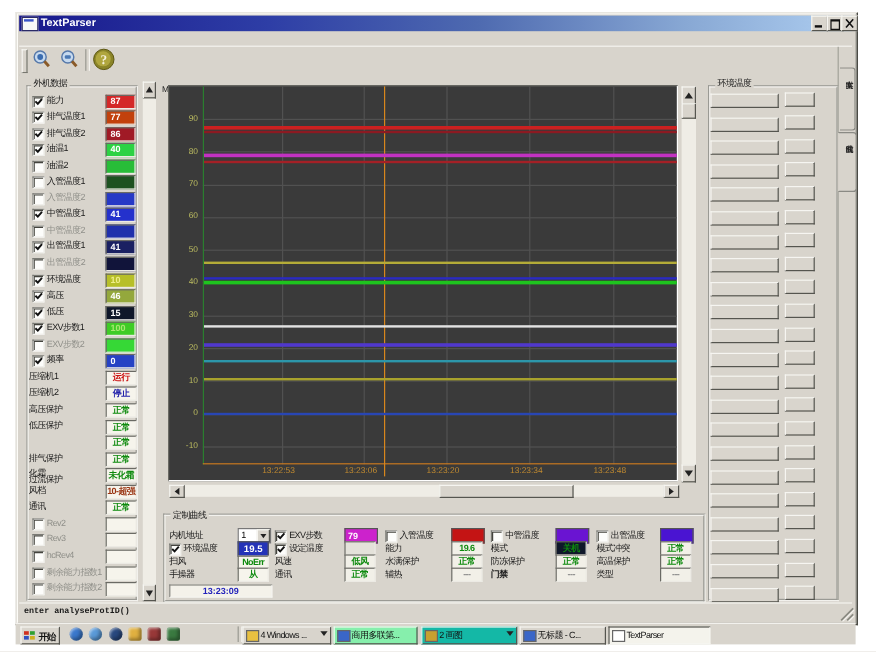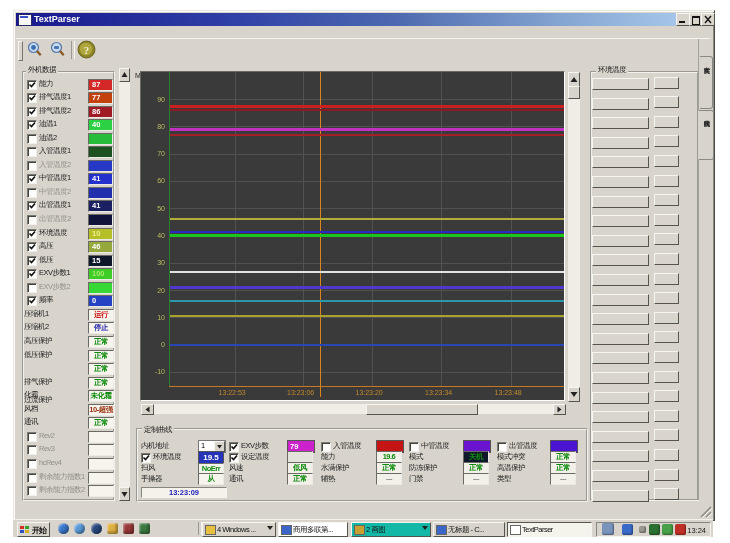--- a/index.html
+++ b/index.html
@@ -382,34 +382,37 @@
 <div class="abs lbl" style="left:305px;top:402.1px;">水满保护</div>
 <div class="abs lbl" style="left:305px;top:413.4px;">辅热</div>
 <div class="abs" style="left:360px;top:378.5px;width:24px;height:11px;background:#c41414;border:1px solid #555;color:;font-size:7.5px;font-weight:bold;padding-left:2px;line-height:11px;"></div>
 <div class="tbox" style="left:360px;top:389.8px;background:#f2f0e8;color:#0e8a0e;">19.6</div>
 <div class="tbox" style="left:360px;top:401.1px;background:#f2f0e8;color:#0e8a0e;">正常</div>
 <div class="tbox" style="left:360px;top:412.4px;background:#f2f0e8;color:#888;">---</div>
 <div class="cb" style="left:393px;top:380.5px;"></div>
 <div class="abs lbl" style="left:405px;top:379.5px;">中管温度</div>
 <div class="abs lbl" style="left:393px;top:390.8px;">模式</div>
 <div class="abs lbl" style="left:393px;top:402.1px;">防冻保护</div>
-<div class="abs lbl" style="left:393px;top:413.4px;">门禁</div>
+<div class="abs lbl" style="left:393px;top:413.4px;font-weight:bold;">门禁</div>
 <div class="abs" style="left:447px;top:378.5px;width:24px;height:11px;background:#6a14d2;border:1px solid #555;color:;font-size:7.5px;font-weight:bold;padding-left:2px;line-height:11px;"></div>
 <div class="tbox" style="left:447px;top:389.8px;background:#0f172a;color:#0e8a0e;">关机</div>
 <div class="tbox" style="left:447px;top:401.1px;background:#f2f0e8;color:#0e8a0e;">正常</div>
 <div class="tbox" style="left:447px;top:412.4px;background:#f2f0e8;color:#888;">---</div>
 <div class="cb" style="left:481px;top:380.5px;"></div>
 <div class="abs lbl" style="left:493px;top:379.5px;">出管温度</div>
 <div class="abs lbl" style="left:481px;top:390.8px;">模式冲突</div>
 <div class="abs lbl" style="left:481px;top:402.1px;">高温保护</div>
 <div class="abs lbl" style="left:481px;top:413.4px;">类型</div>
 <div class="abs" style="left:534px;top:378.5px;width:24px;height:11px;background:#4a14d2;border:1px solid #555;color:;font-size:7.5px;font-weight:bold;padding-left:2px;line-height:11px;"></div>
 <div class="tbox" style="left:534px;top:389.8px;background:#f2f0e8;color:#0e8a0e;">正常</div>
 <div class="tbox" style="left:534px;top:401.1px;background:#f2f0e8;color:#0e8a0e;">正常</div>
 <div class="tbox" style="left:534px;top:412.4px;background:#f2f0e8;color:#888;">---</div>
+</div>
+<div class="abs" style="left:2px;top:491px;width:694px;height:15px;background:#d8d4cc;border-top:1px solid #f4f3ef;">
+<div class="abs" style="left:4px;top:3px;font-family:'Liberation Mono',monospace;font-size:7px;font-weight:bold;color:#1a1a1a;">enter analyseProtID()</div>
 </div>
 <div class="abs" style="right:2px;bottom:2px;width:14px;height:14px;"><svg width="14" height="14">
         <path d="M13 3 L3 13" stroke="#8a8a82" stroke-width="1.5"></path>
         <path d="M14 4 L4 14" stroke="#f6f5f1" stroke-width="1"></path>
         <path d="M13 8 L8 13" stroke="#8a8a82" stroke-width="1.5"></path>
         <path d="M14 9 L9 14" stroke="#f6f5f1" stroke-width="1"></path>
       </svg></div>
 </div>
 <div class="abs" style="left:13px;top:519px;width:700px;height:17px;background:#d8d4cc;border-top:1px solid #f2f1ed;">
 <div class="abs btn3" style="left:4px;top:2px;width:31px;height:13px;">
@@ -426,38 +429,29 @@
 <div class="abs" style="left:78px;top:3px;width:11px;height:11px;border-radius:50%;background:#28487e;box-shadow:inset -2px -2px 3px rgba(0,0,0,.35), inset 1px 1px 2px rgba(255,255,255,.5);"></div>
 <div class="abs" style="left:94px;top:3px;width:11px;height:11px;border-radius:2px;background:#e0b040;box-shadow:inset -2px -2px 3px rgba(0,0,0,.35), inset 1px 1px 2px rgba(255,255,255,.5);"></div>
 <div class="abs" style="left:110px;top:3px;width:11px;height:11px;border-radius:2px;background:#983838;box-shadow:inset -2px -2px 3px rgba(0,0,0,.35), inset 1px 1px 2px rgba(255,255,255,.5);"></div>
 <div class="abs" style="left:126px;top:3px;width:11px;height:11px;border-radius:2px;background:#3a7a40;box-shadow:inset -2px -2px 3px rgba(0,0,0,.35), inset 1px 1px 2px rgba(255,255,255,.5);"></div>
 <div class="abs" style="left:185px;top:2px;width:2px;height:13px;border-left:1px solid #9a9a92;border-right:1px solid #f4f3ef;"></div>
 <div class="abs" style="left:189px;top:2px;width:72px;height:13px;background:#d8d4cc;border:1px solid;border-color:#f6f5f1 #55554f #55554f #f6f5f1;">
 <div class="abs" style="left:2px;top:2px;width:9px;height:8px;background:#e8c040;border:1px solid #666;"></div>
 <div class="abs" style="left:14px;top:2px;font-size:7.5px;color:#111;white-space:nowrap;letter-spacing:-0.5px;">4 Windows ...</div>
 <div class="abs" style="right:2px;top:3px;width:0;height:0;border-left:3px solid transparent;border-right:3px solid transparent;border-top:4px solid #222;"></div>
 </div>
-<div class="abs" style="left:265px;top:2px;width:68px;height:13px;background:#ffffff;border:1px solid;border-color:#f6f5f1 #55554f #55554f #f6f5f1;">
+<div class="abs" style="left:265px;top:2px;width:68px;height:13px;background:#86efac;border:1px solid;border-color:#f6f5f1 #55554f #55554f #f6f5f1;">
 <div class="abs" style="left:2px;top:2px;width:9px;height:8px;background:#3a66c8;border:1px solid #666;"></div>
 <div class="abs" style="left:14px;top:2px;font-size:7.5px;color:#111;white-space:nowrap;letter-spacing:-0.5px;">商用多联第...</div>
 </div>
 <div class="abs" style="left:338px;top:2px;width:78px;height:13px;background:#14b8a6;border:1px solid;border-color:#f6f5f1 #55554f #55554f #f6f5f1;">
 <div class="abs" style="left:2px;top:2px;width:9px;height:8px;background:#c8a030;border:1px solid #666;"></div>
 <div class="abs" style="left:14px;top:2px;font-size:7.5px;color:#111;white-space:nowrap;letter-spacing:-0.5px;">2 画图</div>
 <div class="abs" style="right:2px;top:3px;width:0;height:0;border-left:3px solid transparent;border-right:3px solid transparent;border-top:4px solid #222;"></div>
 </div>
 <div class="abs" style="left:420px;top:2px;width:70px;height:13px;background:#d8d4cc;border:1px solid;border-color:#f6f5f1 #55554f #55554f #f6f5f1;">
 <div class="abs" style="left:2px;top:2px;width:9px;height:8px;background:#3a66c8;border:1px solid #666;"></div>
 <div class="abs" style="left:14px;top:2px;font-size:7.5px;color:#111;white-space:nowrap;letter-spacing:-0.5px;">无标题 - C...</div>
 </div>
 <div class="abs" style="left:494px;top:2px;width:83px;height:13px;background:#f4f3ec;border:1px solid;border-color:#55554f #f6f5f1 #f6f5f1 #55554f;">
 <div class="abs" style="left:2px;top:2px;width:9px;height:8px;background:#fff;border:1px solid #666;"></div>
 <div class="abs" style="left:14px;top:2px;font-size:7.5px;color:#111;white-space:nowrap;letter-spacing:-0.5px;">TextParser</div>
 </div>
-<div class="abs sunken" style="left:583px;top:2px;width:113px;height:13px;background:#d8d4cc;">
-<div class="abs" style="left:5px;top:0px;width:12px;height:12px;background:#7a94bc;border-radius:2px;box-shadow:inset -1px -1px 2px rgba(0,0,0,.4);"></div>
-<div class="abs" style="left:25px;top:1px;width:11px;height:11px;background:#3a6ac8;border-radius:2px;box-shadow:inset -1px -1px 2px rgba(0,0,0,.4);"></div>
-<div class="abs" style="left:42px;top:3px;width:7px;height:7px;background:#9a9a92;border-radius:2px;box-shadow:inset -1px -1px 2px rgba(0,0,0,.4);"></div>
-<div class="abs" style="left:52px;top:1px;width:11px;height:11px;background:#2a7030;border-radius:2px;box-shadow:inset -1px -1px 2px rgba(0,0,0,.4);"></div>
-<div class="abs" style="left:65px;top:1px;width:11px;height:11px;background:#48a048;border-radius:2px;box-shadow:inset -1px -1px 2px rgba(0,0,0,.4);"></div>
-<div class="abs" style="left:78px;top:1px;width:11px;height:11px;background:#c03028;border-radius:2px;box-shadow:inset -1px -1px 2px rgba(0,0,0,.4);"></div>
-<div class="abs" style="right:4px;top:2.5px;font-size:7.5px;color:#111;">13:24</div>
-</div>
 </div>
 </body></html>

